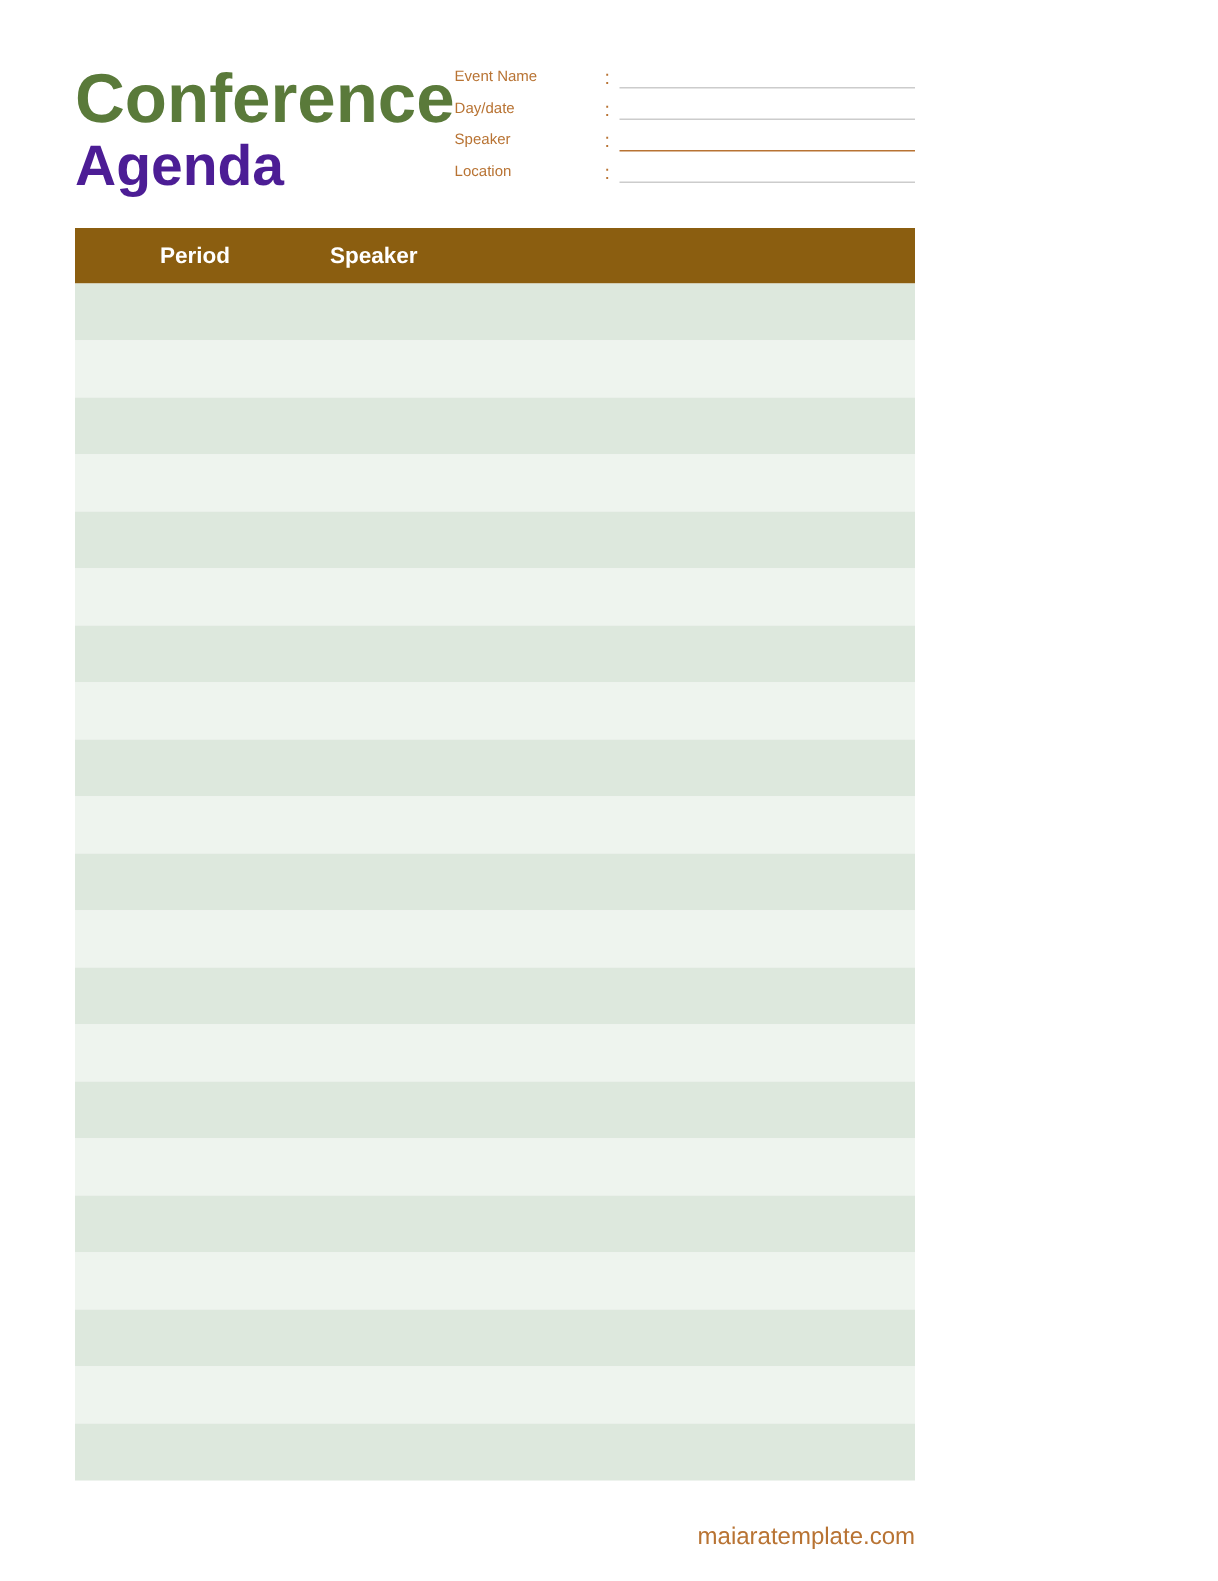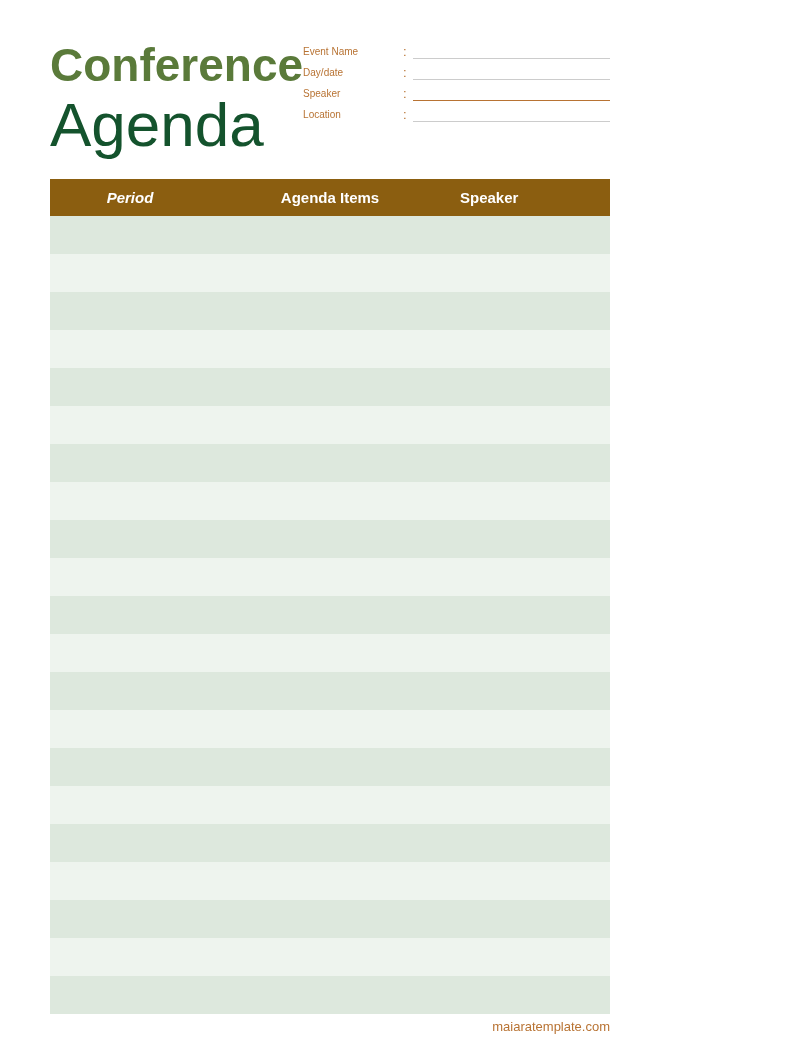--- a/index.html
+++ b/index.html
@@ -36,23 +36,23 @@
     }
 
     .title-main {
       font-size: 46px;
       font-weight: bold;
       color: #5a7a3a;
       line-height: 1.1;
     }
 
     .title-sub {
-      font-size: 62px;
-      font-weight: normal;
-      color: #14532d;
+      font-size: 38px;
+      font-weight: bold;
+      color: #4c1d95;
       line-height: 1.1;
     }
 
     .info-block {
       flex: 1;
       padding-top: 4px;
     }
 
     .info-row {
       display: flex;
@@ -91,21 +91,20 @@
       font-weight: bold;
       font-size: 15px;
       padding: 10px 0;
       margin-bottom: 0;
     }
 
     .col-period {
       flex: 0 0 160px;
       text-align: center;
       padding: 0 0;
-      font-style: italic;
     }
 
     .col-agenda {
       flex: 1;
       text-align: center;
       padding: 0 10px;
     }
 
     .col-speaker {
       flex: 0 0 160px;
@@ -140,21 +139,21 @@
     }
 
     .row-speaker {
       flex: 0 0 160px;
     }
 
     .footer {
       position: absolute;
       bottom: 20px;
       right: 50px;
-      font-size: 13px;
+      font-size: 16px;
       color: #b87333;
     }
   </style>
 </head>
 <body>
 
 <div class="page">
 
   <div class="header">
     <div class="title-block">
@@ -181,21 +180,20 @@
       <div class="info-row">
         <span class="info-label">Location</span>
         <span class="info-colon">:</span>
         <div class="info-line"></div>
       </div>
     </div>
   </div>
 
   <div class="table-header">
     <div class="col-period">Period</div>
-    <div class="col-agenda">Agenda Items</div>
     <div class="col-speaker">Speaker</div>
   </div>
 
   <div class="table-body" id="table-body">
   <div class="table-row even">
         <div class="row-cell row-period"></div>
         <div class="row-cell"></div>
         <div class="row-cell row-speaker"></div>
       </div>
       <div class="table-row odd">

